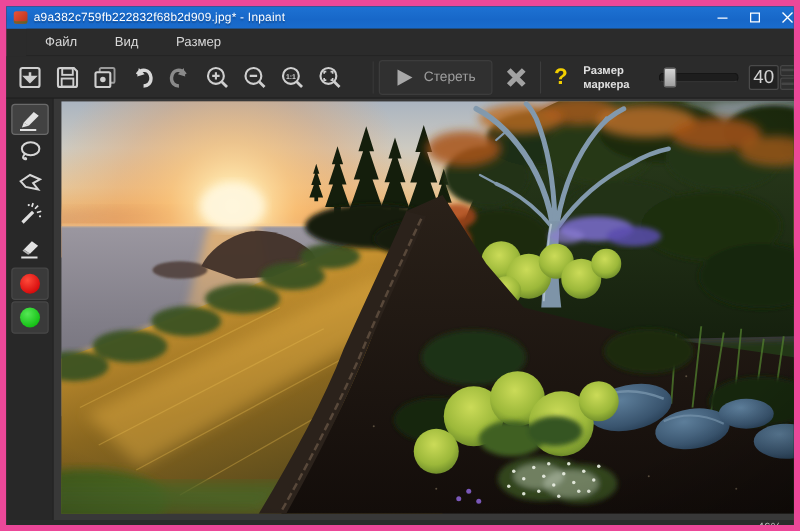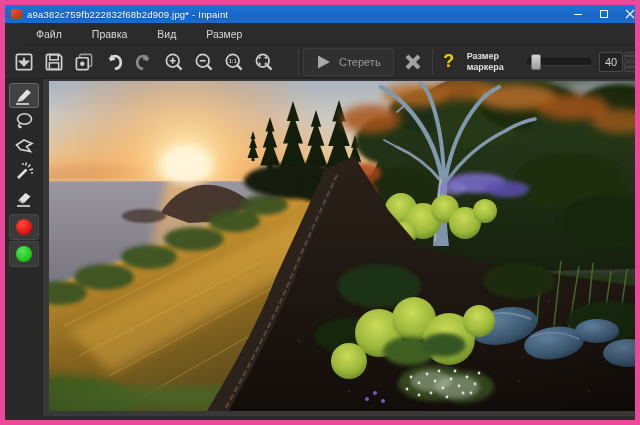--- a/index.html
+++ b/index.html
@@ -31,21 +31,21 @@
   .erase-btn { height:28px; display:flex; align-items:center; gap:7px; padding:0 12px; margin:0 2px;
     background:#303030; border:1px solid #3c3c3c; border-radius:3px; color:#9d9d9d; font-size:11px; }
   .x-btn { width:34px; height:28px; display:flex; align-items:center; justify-content:center; border-radius:3px; }
   .help-btn { width:28px; height:28px; display:flex; align-items:center; justify-content:center;
     color:#f2cf00; font-size:18px; font-weight:bold; }
   .size-label { margin-left:4px; width:54px; text-align:left; color:#e0e0e0; font-size:9px; line-height:1.2; font-weight:bold; }
   .slider { flex:1; height:8px; margin:0 8px 0 6px; background:#1d1d1d; border:1px solid #141414; border-bottom-color:#3a3a3a; border-radius:4px; position:relative; }
   .slider-handle { position:absolute; left:5%; top:-5px; width:10px; height:16px; border-radius:2px;
     background:linear-gradient(180deg,#d6d6d6,#9e9e9e); border:1px solid #6f6f6f; }
   .spinbox { width:24px; height:20px; background:#222; border:1px solid #4a4a4a; border-radius:2px;
-    color:#d2d2d2; font-size:11px; display:flex; align-items:center; justify-content:center; }
+    color:#d2d2d2; font-size:15px; display:flex; align-items:center; justify-content:center; }
   .spin-arrows { width:13px; height:20px; margin-left:1px; display:flex; flex-direction:column; gap:1px; }
   .spin-arrows div { flex:1; background:#2f2f2f; border:1px solid #454545; border-radius:2px;
     display:flex; align-items:center; justify-content:center; }
   .tri-up { width:0; height:0; border-left:3px solid transparent; border-right:3px solid transparent; border-bottom:4px solid #b8b8b8; }
   .tri-down { width:0; height:0; border-left:3px solid transparent; border-right:3px solid transparent; border-top:4px solid #b8b8b8; }
 
   
   .body { position:absolute; left:0; top:74px; width:638px; height:337px; display:flex; }
   .sidebar { width:38px; height:100%; background:#282828; border-right:1px solid #222;
     display:flex; flex-direction:column; align-items:center; padding-top:4px; }
@@ -91,21 +91,20 @@
       <div class="win-btn">
         <svg width="10" height="10" viewBox="0 0 10 10">
             <path d="M1,1 L9,9 M9,1 L1,9" stroke="#fff" stroke-width="1.1"></path>
           </svg>
       </div>
     </div>
   </div>
 
   <div class="menubar">
     <span class="menu-item">Файл</span>
-    <span class="menu-item">Правка</span>
     <span class="menu-item">Вид</span>
     <span class="menu-item">Размер</span>
   </div>
 
   <div class="toolbar">
     <div class="tb-btn">
       <svg width="22" height="22" viewBox="0 0 26 26">
         <rect x="4" y="4" width="18" height="18" rx="2" fill="none" stroke="#cfcfcf" stroke-width="2"></rect>
         <path d="M13,8 L13,14 M13,17 L8.5,12.5 L17.5,12.5 Z" stroke="#cfcfcf" stroke-width="2.4" fill="#cfcfcf"></path>
       </svg>

